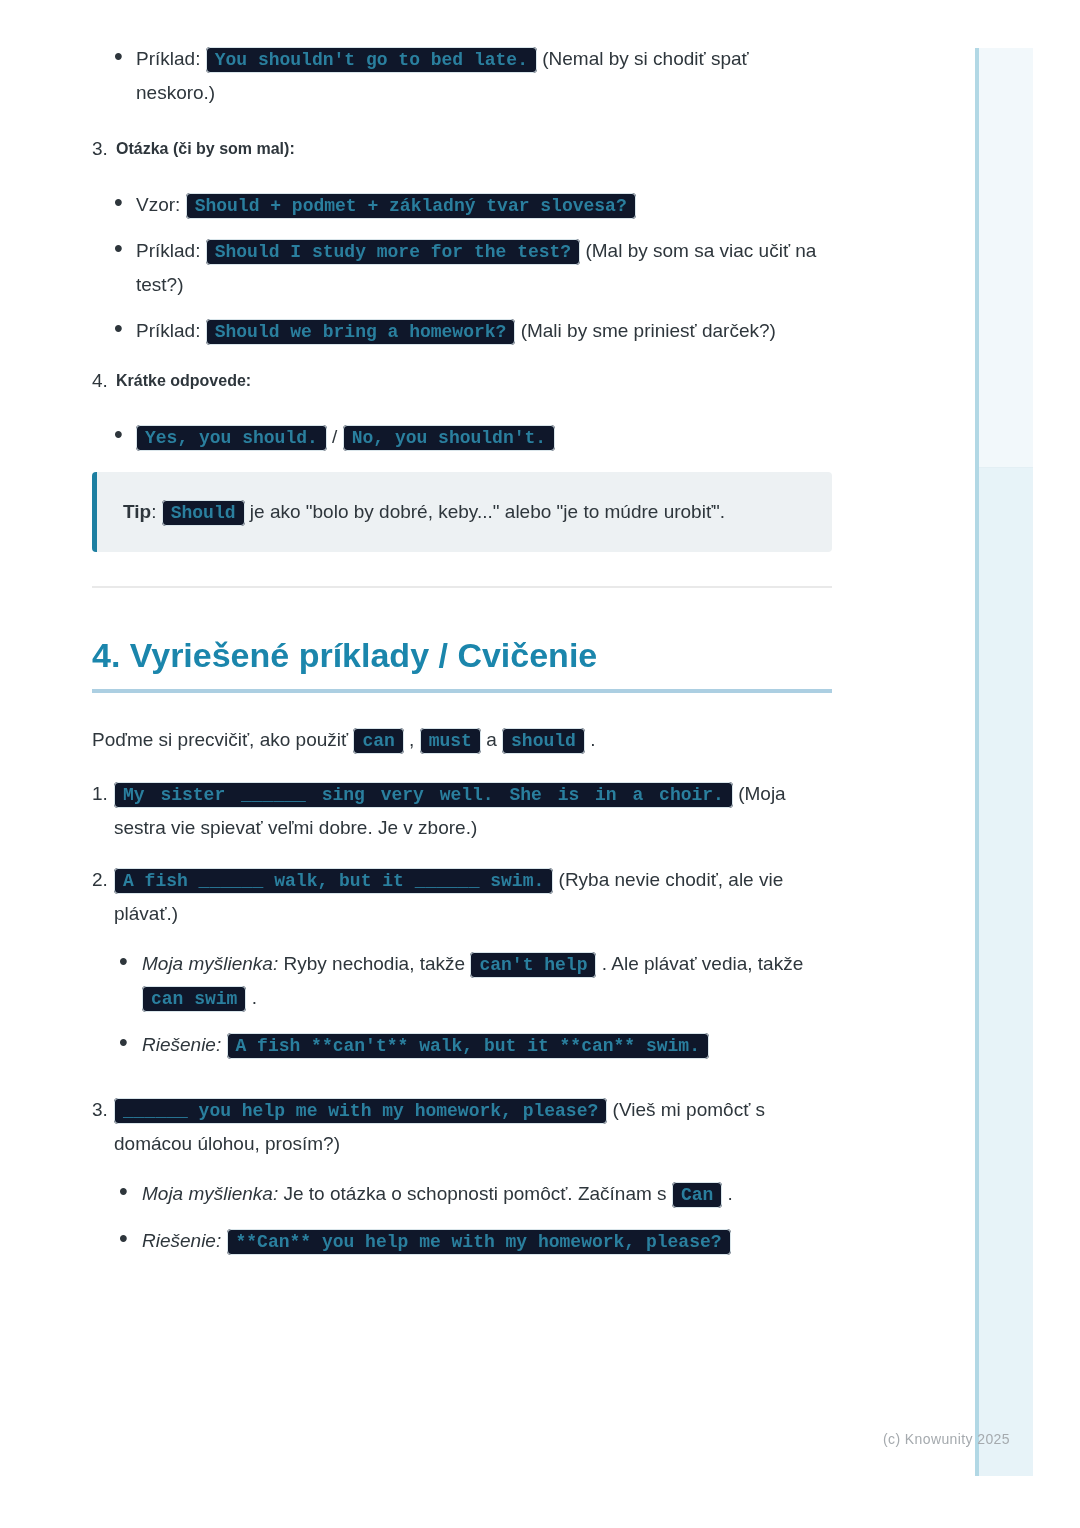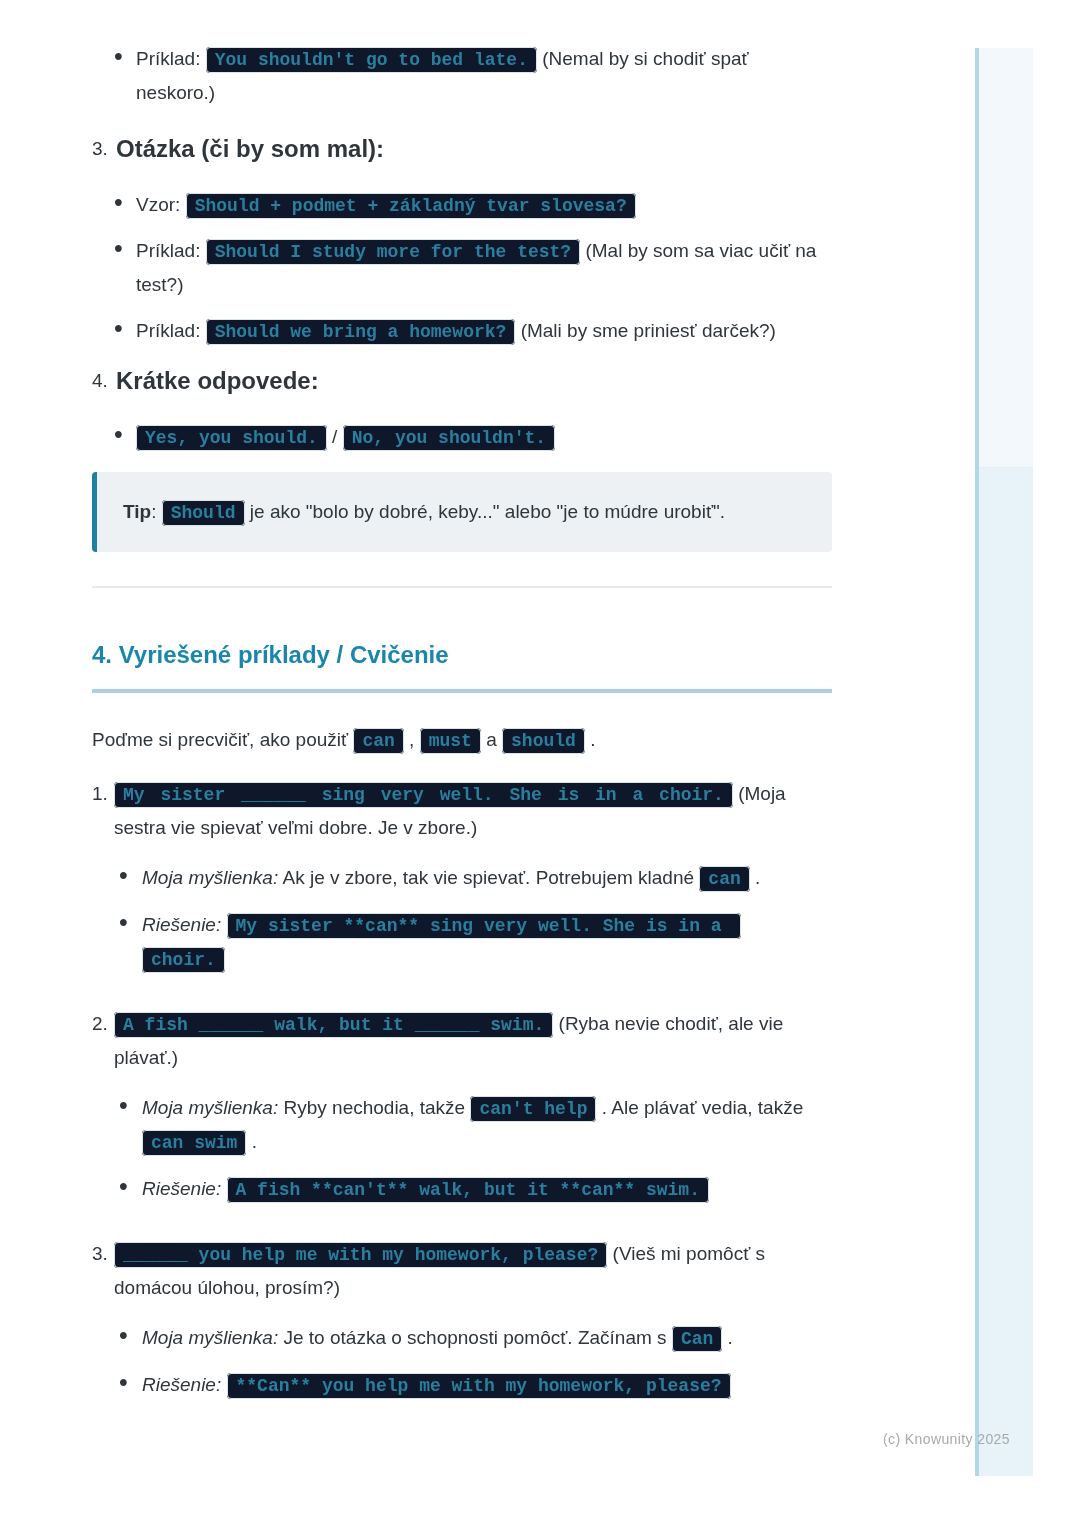--- a/index.html
+++ b/index.html
@@ -32,34 +32,34 @@
   }
   .chip.sp { word-spacing:5px; }
 
   ul.blist { list-style:none; }
   ul.blist > li { position:relative; padding-left:44px; margin-bottom:12px; }
   ul.blist > li::before { content:"•"; position:absolute; left:22px; top:-3px; font-size:25px; color:#2e363c; }
   ul.blist.top { margin-bottom:22px; }
 
   .num-row { display:flex; margin:16px 0 22px; }
   .num-row .num { width:24px; flex:none; }
-  .num-row .ttl { font-weight:700; font-size:24px; }
+  .num-row .ttl { font-weight:700; font-size:16px; }
 
   .answers-gap { margin-bottom:4px; }
 
   .tip {
     margin:18px 0 34px; padding:23px 26px;
     background:#edf1f3; border-left:5px solid #1d7fa1; border-radius:4px;
   }
   .tip b { font-weight:700; }
 
   .divider { height:2px; background:#e9e9e9; margin:0 0 46px; }
 
   h2.heading {
-    color:#1b86ac; font-size:24px; font-weight:700; line-height:42px;
+    color:#1b86ac; font-size:34px; font-weight:700; line-height:42px;
     padding-bottom:13px; border-bottom:4px solid #accfe2; margin-bottom:30px;
   }
   p.line { margin-bottom:20px; }
   p.ex-title { margin-bottom:28px; font-weight:700; }
 
   .ex-item { display:flex; margin-bottom:18px; }
   .ex-item > .num { width:22px; flex:none; }
   .ex-body { width:690px; }
   ul.sub { list-style:none; margin-top:16px; }
   ul.sub > li { position:relative; padding-left:28px; margin-bottom:13px; }
@@ -142,32 +142,20 @@
   </p>
 
 
   <div class="ex-item">
     <span class="num">1.</span>
     <div class="ex-body">
       <p>
         <code class="chip sp">My sister ______ sing very well. She is in a choir.</code>
         <span>(Moja sestra vie spievať veľmi dobre. Je v zbore.)</span>
       </p>
-      <ul class="sub">
-        <li>
-          <span class="itl">Moja myšlienka:</span>
-          <span>Ak je v zbore, tak vie spievať. Potrebujem kladné</span>
-          <code class="chip">can</code>
-          <span>.</span>
-        </li>
-        <li>
-          <span class="itl">Riešenie:</span>
-          <code class="chip">My sister **can** sing very well. She is in a choir.</code>
-        </li>
-      </ul>
     </div>
   </div>
 
   <div class="ex-item">
     <span class="num">2.</span>
     <div class="ex-body">
       <p>
         <code class="chip">A fish ______ walk, but it ______ swim.</code>
         <span>(Ryba nevie chodiť, ale vie plávať.)</span>
       </p>

